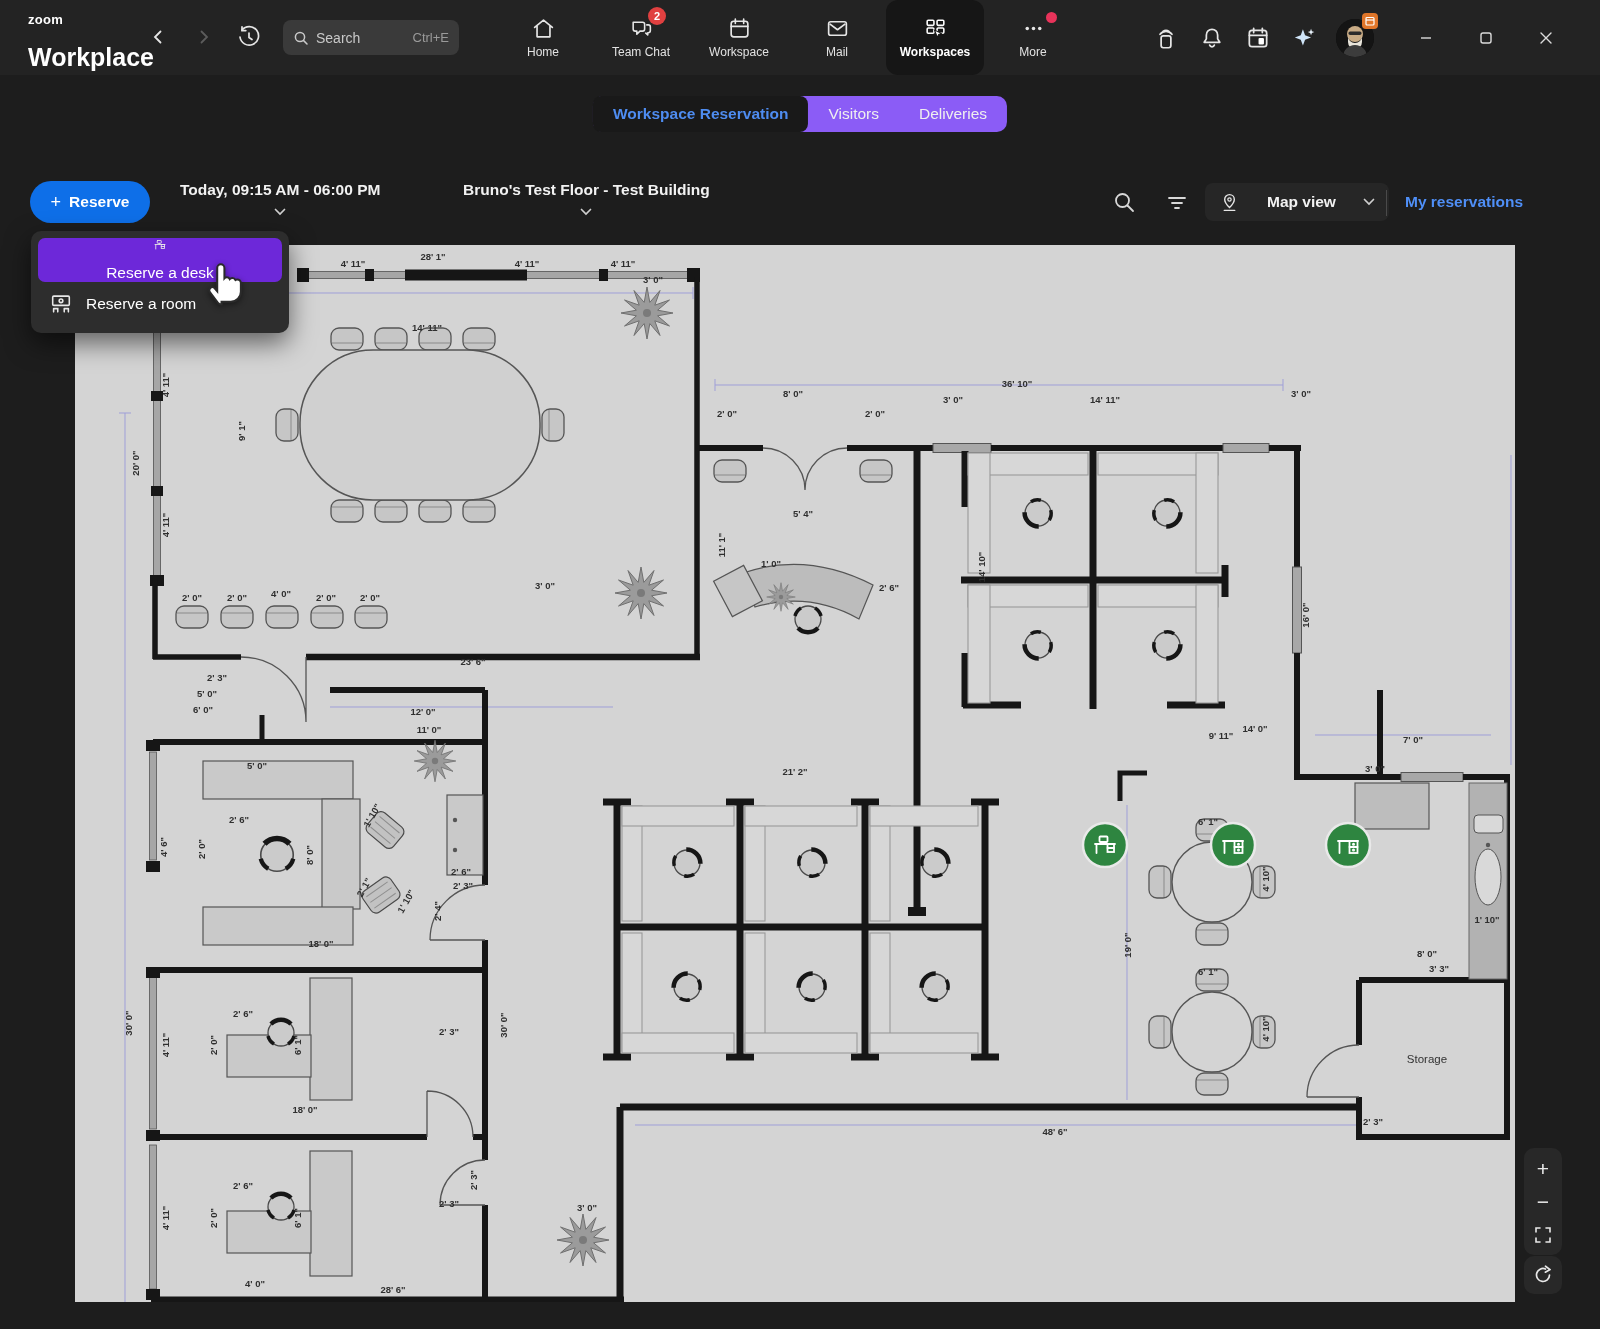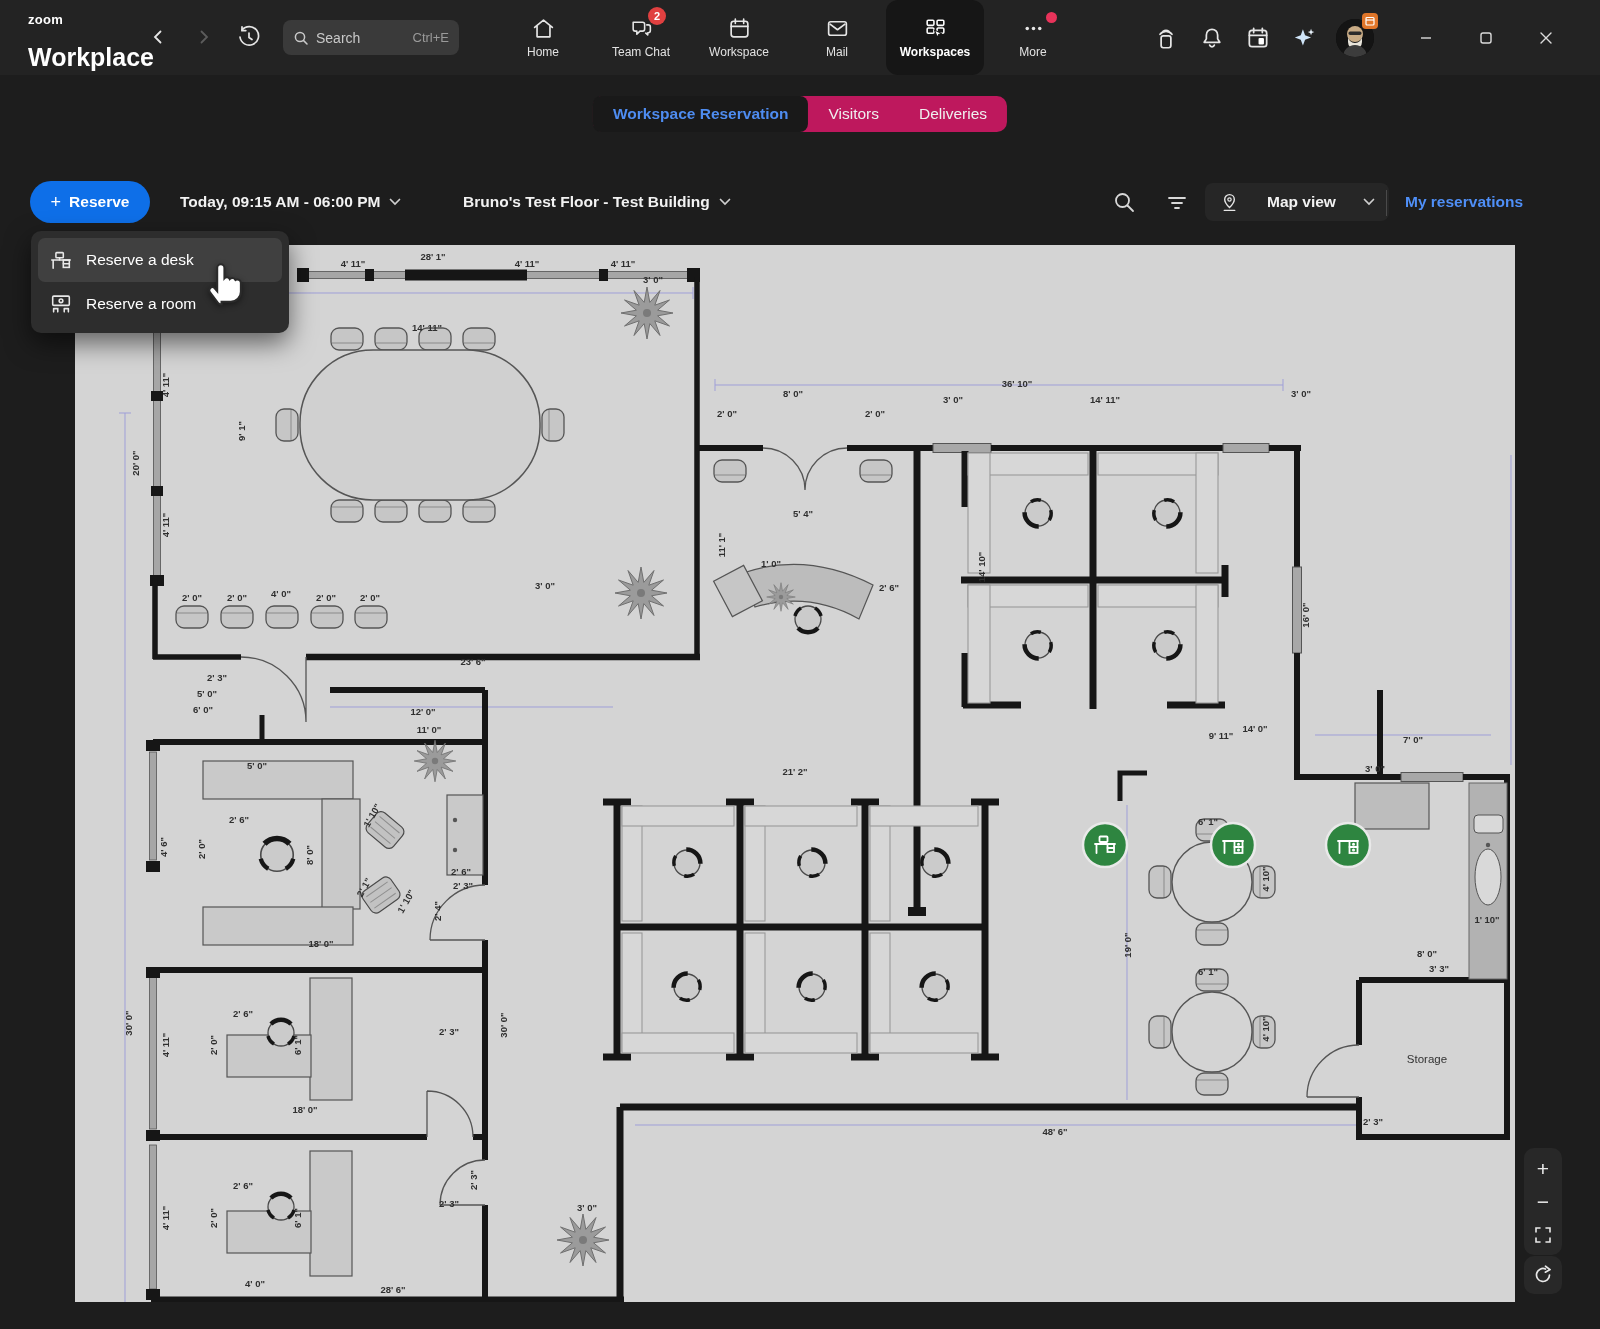--- a/index.html
+++ b/index.html
@@ -24,37 +24,37 @@
   .nav-dot { position:absolute; top:12px; left:62px; width:11px; height:11px; border-radius:50%; background:#e8335a; }
   .right-icons { position:absolute; left:1152px; top:0; height:75px; display:flex; align-items:center; gap:18px; }
   .r-icon { width:28px; height:28px; display:flex; align-items:center; justify-content:center; }
   .avatar-wrap { position:relative; width:38px; height:38px; }
   .avatar { width:38px; height:38px; border-radius:50%; background:#101010; overflow:hidden; }
   .avatar-badge { position:absolute; right:-4px; top:-6px; width:16px; height:16px; background:#e0762a; border-radius:4px; display:flex; align-items:center; justify-content:center; }
   .win-controls { position:absolute; left:1396px; top:0; height:75px; display:flex; }
   .win-btn { width:60px; height:75px; display:flex; align-items:center; justify-content:center; }
 
   
-  .subtabs { position:absolute; left:50%; top:96px; transform:translateX(-50%); background:#be185d; border-radius:10px; display:flex; align-items:center; }
+  .subtabs { position:absolute; left:50%; top:96px; transform:translateX(-50%); background:#8b5cf6; border-radius:10px; display:flex; align-items:center; }
   .subtab { padding:9px 20px; font-size:15.5px; color:#efefef; border-radius:8px; white-space:nowrap; }
   .subtab.active { background:#191919; color:#4e8cf0; font-weight:600; }
 
   
   .reserve-btn { position:absolute; left:30px; top:181px; width:120px; height:42px; border-radius:21px; background:var(--accent,#0E6FE8); color:#fff; display:flex; align-items:center; justify-content:center; gap:8px; font-size:15.5px; font-weight:700; border:none; }
   .reserve-btn .plus { font-size:18px; font-weight:400; }
-  .tb-drop { position:absolute; top:181px; height:42px; display:flex; align-items:center; gap:9px; color:#f2f2f2; font-size:15.5px; font-weight:600; }
+  .tb-drop { position:absolute; top:181px; height:42px; display:flex; align-items:center; gap:9px; color:#f2f2f2; font-size:15.5px; font-weight:600;flex-direction:column; }
   .tb-icon { position:absolute; top:188px; width:28px; height:28px; display:flex; align-items:center; justify-content:center; }
   .mapview { position:absolute; left:1205px; top:183px; height:38px; background:#262626; border-radius:8px; display:flex; align-items:center; gap:27px; padding:0 14px; color:#f2f2f2; font-size:15.5px; font-weight:600; }
   .tb-divider { position:absolute; left:1386px; top:190px; width:1px; height:26px; background:#4a4a4a; }
   .my-res { position:absolute; left:1405px; top:181px; height:42px; display:flex; align-items:center; color:var(--link,#4F8FF7); font-size:15.5px; font-weight:600; }
 
   
   .menu { position:absolute; left:31px; top:231px; width:258px; background:#2d2d2d; border-radius:10px; padding:7px; box-shadow:0 10px 26px rgba(0,0,0,.55); z-index:30; }
   .menu-item { height:44px; display:flex; align-items:center; gap:13px; padding:0 11px; border-radius:7px; color:#fff; font-size:15.5px; font-weight:500; }
-  .menu-item.hl { background:#404040; }
+  .menu-item.hl { background:#6d28d9;flex-direction:column; }
   .cursor-hand { position:absolute; left:205px; top:257px; z-index:40; filter:drop-shadow(0 2px 3px rgba(0,0,0,.45)); }
 
   
   .map-area { position:absolute; left:75px; top:245px; width:1440px; height:1057px; background:#d4d4d4; }
   .map-area svg { display:block; }
   text.dim { font-size:9.5px; font-weight:700; fill:#2f2f2f; text-anchor:middle; font-family:"Liberation Sans",sans-serif; }
   text.dim.big { font-size:11.5px; font-weight:400; fill:#333; }
 
   
   .zoomctl { position:absolute; left:1524px; top:1148px; width:38px; background:#282828; border-radius:10px; display:flex; flex-direction:column; align-items:center; padding:4px 0; z-index:20; }

